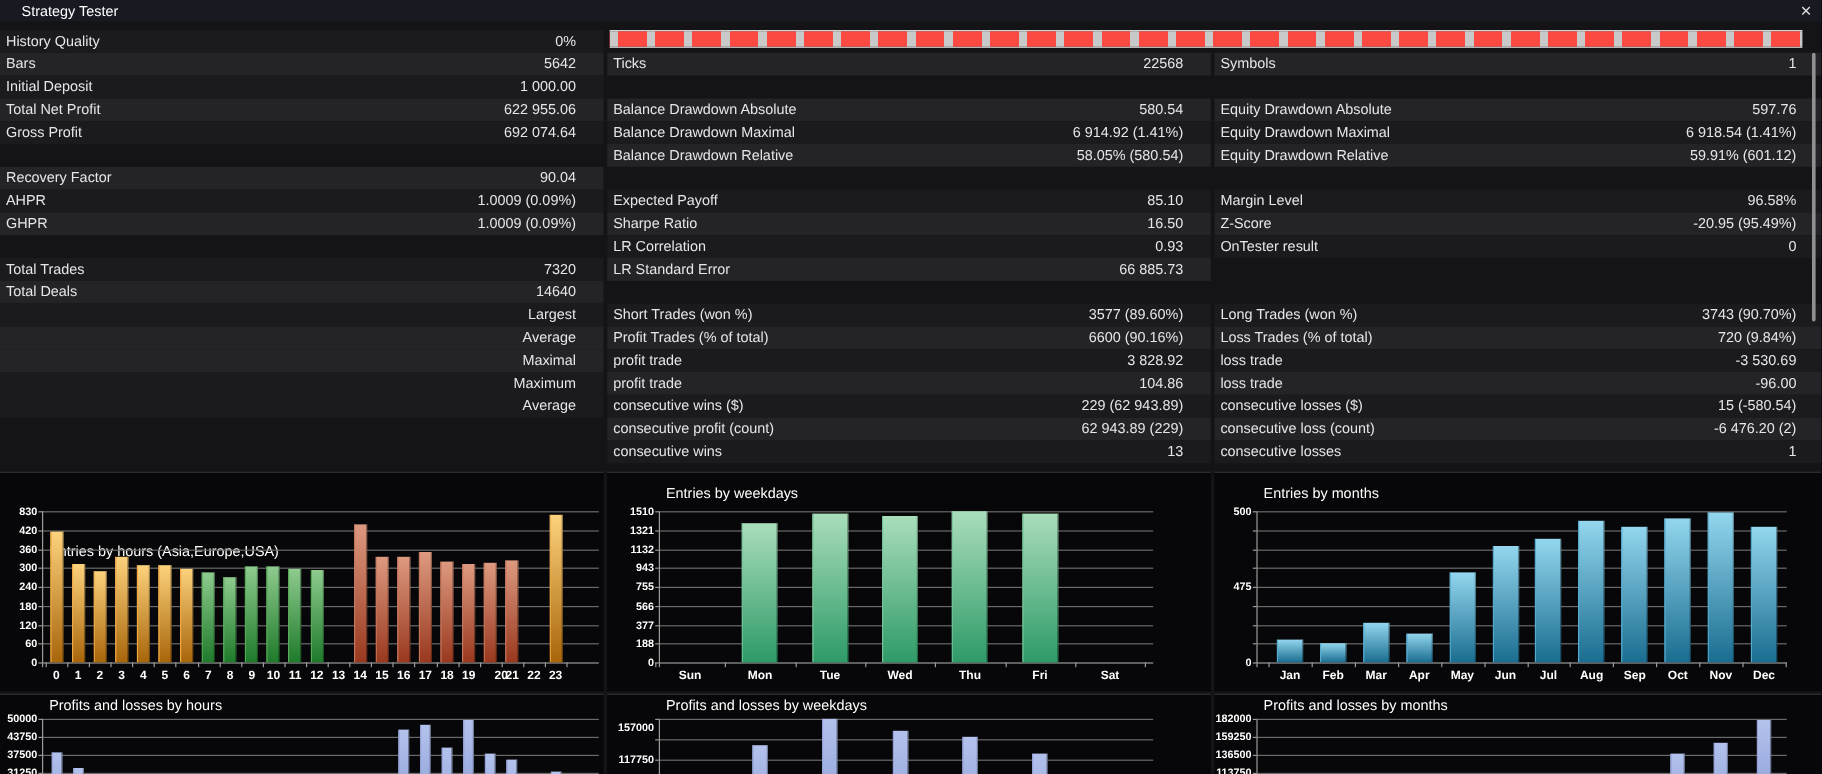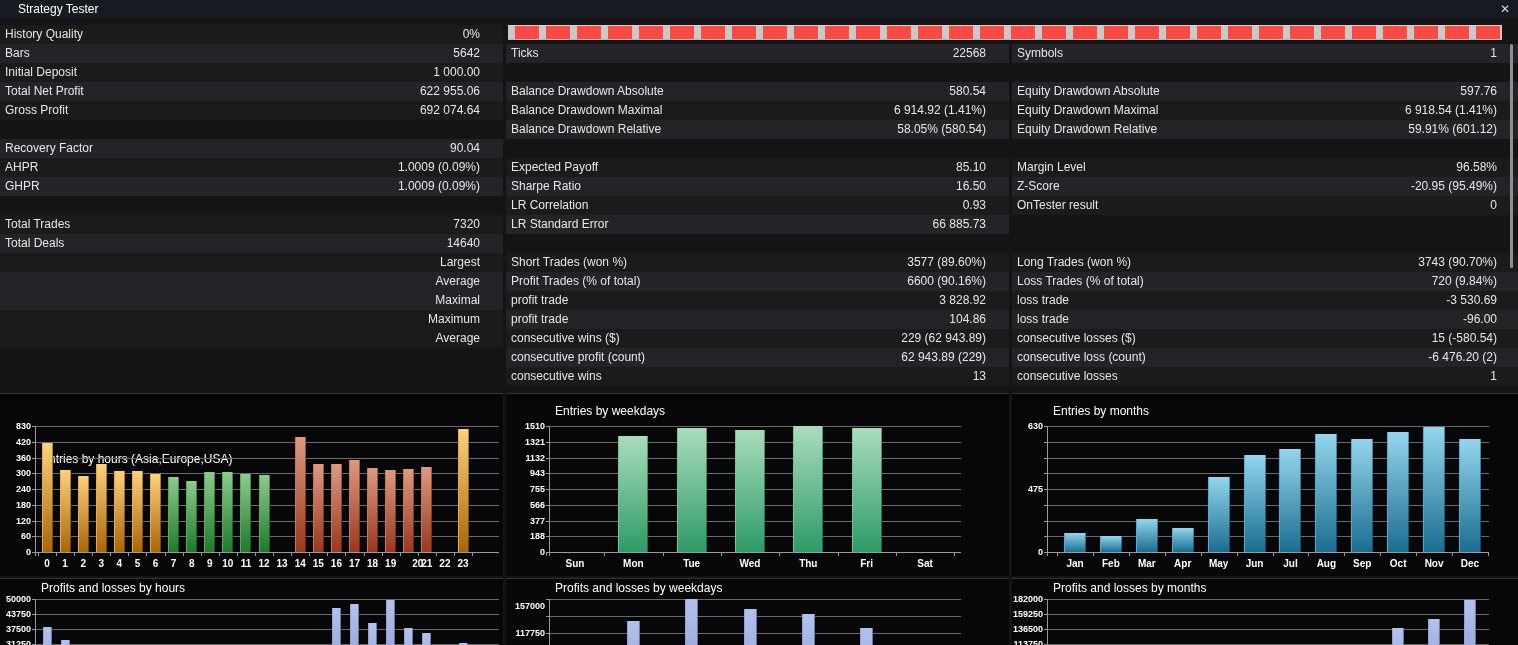--- a/index.html
+++ b/index.html
@@ -409,21 +409,21 @@
         <div class="xtick" style="left: 214.833px; top: 158px;"></div>
         <div class="xtick" style="left: 273.167px; top: 158px;"></div>
         <div class="xtick" style="left: 331.5px; top: 158px;"></div>
         <div class="xtick" style="left: 389.833px; top: 158px;"></div>
         <div class="xtick" style="left: 448.167px; top: 158px;"></div>
       </div>
       <div class="chart-panel" style="grid-area: 1 / 3;">
         <div class="c-title" style="left: 41px; top: 10px;">Entries by months</div>
         <div class="gline" style="left: 35px; width: 442px; top: 32px;"></div>
         <div class="ytick" style="left: 32px; top: 32px;"></div>
-        <div class="ylab" style="right: 475px; top: 27px;">630</div>
+        <div class="ylab" style="right: 475px; top: 27px;">500</div>
         <div class="gline" style="left: 35px; width: 442px; top: 47.75px;"></div>
         <div class="ytick" style="left: 32px; top: 47.75px;"></div>
         <div class="gline" style="left: 35px; width: 442px; top: 63.5px;"></div>
         <div class="ytick" style="left: 32px; top: 63.5px;"></div>
         <div class="gline" style="left: 35px; width: 442px; top: 79.25px;"></div>
         <div class="ytick" style="left: 32px; top: 79.25px;"></div>
         <div class="gline" style="left: 35px; width: 442px; top: 95px;"></div>
         <div class="ytick" style="left: 32px; top: 95px;"></div>
         <div class="ylab" style="right: 475px; top: 90px;">475</div>
         <div class="gline" style="left: 35px; width: 442px; top: 110.75px;"></div>

